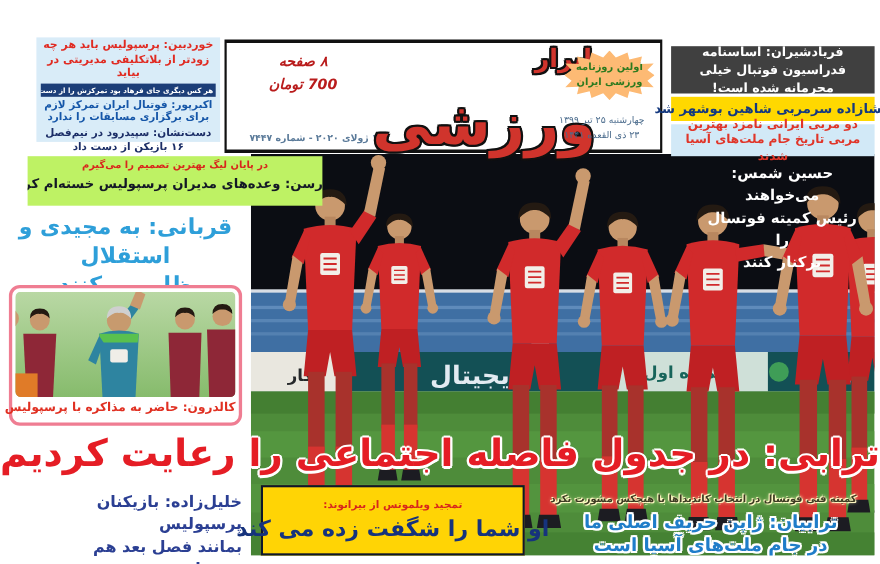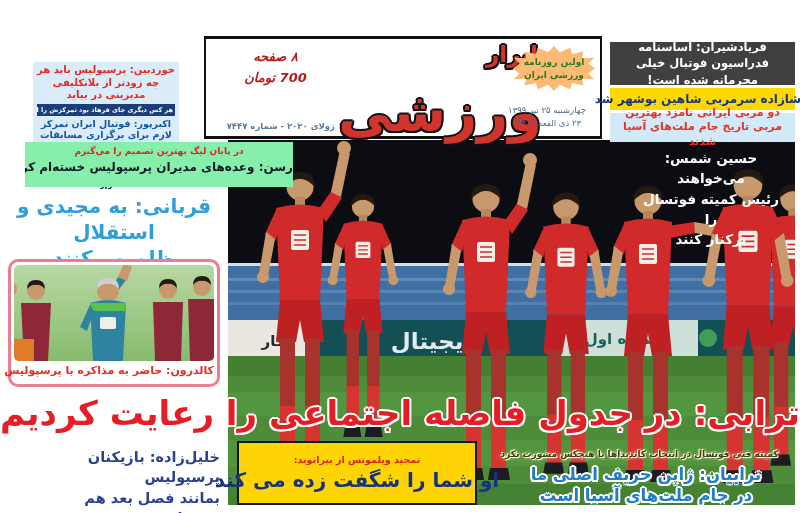--- a/index.html
+++ b/index.html
@@ -11,21 +11,21 @@
   }
   
   .ow { text-shadow:2px 0 0 #fff,-2px 0 0 #fff,0 2px 0 #fff,0 -2px 0 #fff,
         1.5px 1.5px 0 #fff,-1.5px 1.5px 0 #fff,1.5px -1.5px 0 #fff,-1.5px -1.5px 0 #fff; }
   .ow-sm { text-shadow:1.5px 0 0 #fff,-1.5px 0 0 #fff,0 1.5px 0 #fff,0 -1.5px 0 #fff,
         1px 1px 0 #fff,-1px 1px 0 #fff,1px -1px 0 #fff,-1px -1px 0 #fff; }
   .ob { text-shadow:2px 0 0 #111,-2px 0 0 #111,0 2px 0 #111,0 -2px 0 #111,
         1.5px 1.5px 0 #111,-1.5px 1.5px 0 #111,1.5px -1.5px 0 #111,-1.5px -1.5px 0 #111; }
 
   
-  .tl-box { position:absolute; left:33px; top:62px; width:146px; height:95px;
+  .tl-box { position:absolute; left:33px; top:34px; width:167px; height:95px;
     background:#d9ecf8; padding:2px 4px; z-index:3; }
   .tl-h1 { color:#e02b22; font-size:10px; font-weight:bold; text-align:center; line-height:1.25; }
   .tl-banner { background:#1c3e78; color:#fff; font-size:6.5px; font-weight:bold;
     text-align:center; padding:2px 2px; margin:2px 0; white-space:nowrap; overflow:hidden; }
   .tl-h2 { color:#1556a8; font-size:9.5px; font-weight:bold; text-align:center; line-height:1.25; }
   .tl-h3 { color:#1b2d66; font-size:9.5px; font-weight:bold; text-align:center; line-height:1.25; margin-top:3px; }
 
   
   .masthead { position:absolute; left:204px; top:36px; width:398px; height:103px;
     background:#fff; border:3px solid #111; border-left-width:2px; border-right-width:2px; z-index:3; }
@@ -55,21 +55,21 @@
   
   .photo { position:absolute; left:228px; top:140px; width:567px; height:365px; z-index:1; }
   .photo svg { display:block; }
   .shams { position:absolute; right:8px; top:8px; width:152px; font-size:13.5px; font-weight:bold;
     color:#fff; text-align:center; white-space:pre-line; line-height:1.5; }
   .foolad { position:absolute; left:0; right:0; top:214px; text-align:center;
     font-size:15px; font-weight:bold; color:#e8232b; }
 
   
   .kicker-band { position:absolute; left:25px; top:142px; width:268px; height:45px;
-    background:#86efac; z-index:5; padding-top:4px; }
+    background:#bef264; z-index:5; padding-top:4px; }
   .kb-small { font-size:9px; color:#d8261c; text-align:center; font-weight:bold; }
   .kb-main { font-size:12px; color:#141826; text-align:center; font-weight:bold;
     margin-top:4px; white-space:nowrap; overflow:hidden; }
   .ghorbani { position:absolute; left:2px; top:193px; width:224px; font-size:20px;
     font-weight:bold; color:#2e9fd9; text-align:center; line-height:1.3; z-index:4; white-space:pre-line; }
   .calderon { position:absolute; left:8px; top:259px; width:212px; height:128px;
     border:3px solid #ef7d92; border-radius:10px; background:#fff; padding:3px; z-index:4; }
   .cal-photo { width:100%; height:96px; border-radius:5px; overflow:hidden; position:relative; }
   .cal-caption { font-size:11px; color:#e03022; font-weight:bold; text-align:center;
     margin-top:3px; white-space:nowrap; }

